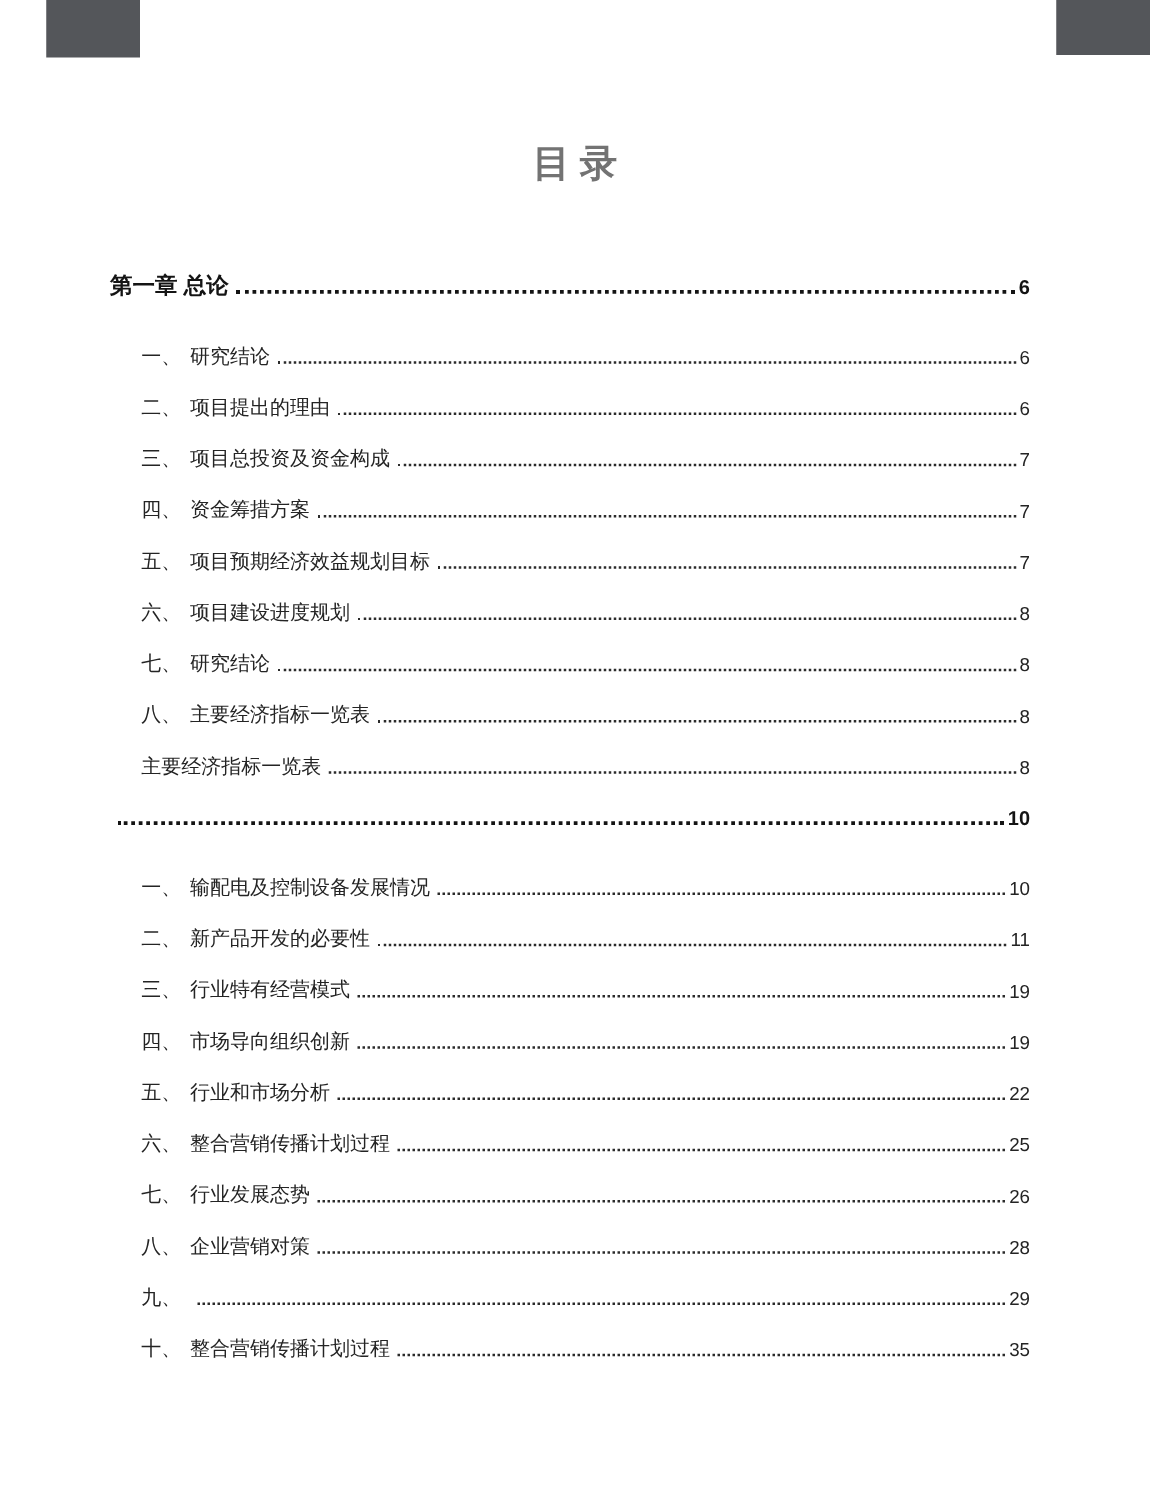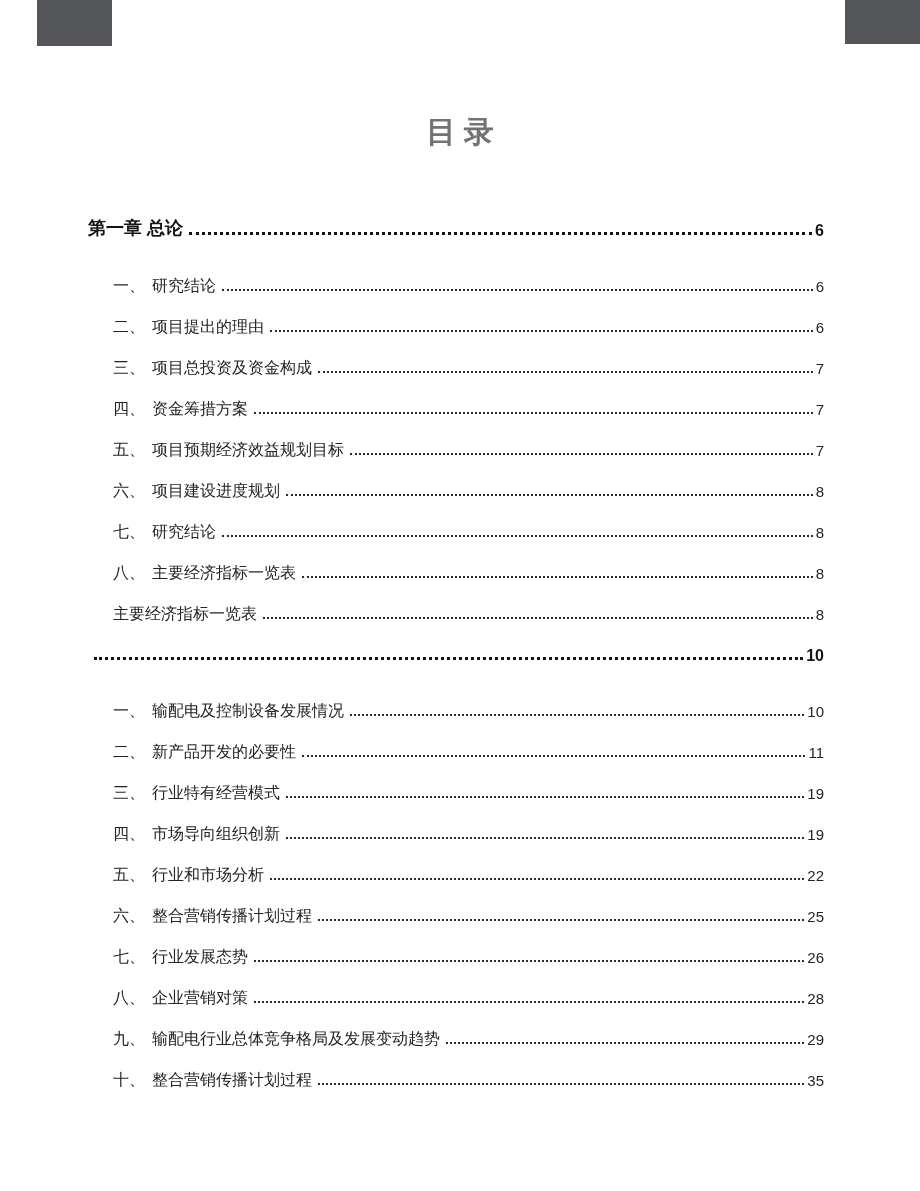--- a/index.html
+++ b/index.html
@@ -213,21 +213,20 @@
           <span class="i-page">26</span>
         </div>
         <div class="row item">
           <span class="i-num">八、</span>
           <span class="i-label">企业营销对策</span>
           <span class="leader"></span>
           <span class="i-page">28</span>
         </div>
         <div class="row item">
           <span class="i-num">九、</span>
-          <span class="i-label">输配电行业总体竞争格局及发展变动趋势</span>
           <span class="leader"></span>
           <span class="i-page">29</span>
         </div>
         <div class="row item">
           <span class="i-num">十、</span>
           <span class="i-label">整合营销传播计划过程</span>
           <span class="leader"></span>
           <span class="i-page">35</span>
         </div>
       </div>

